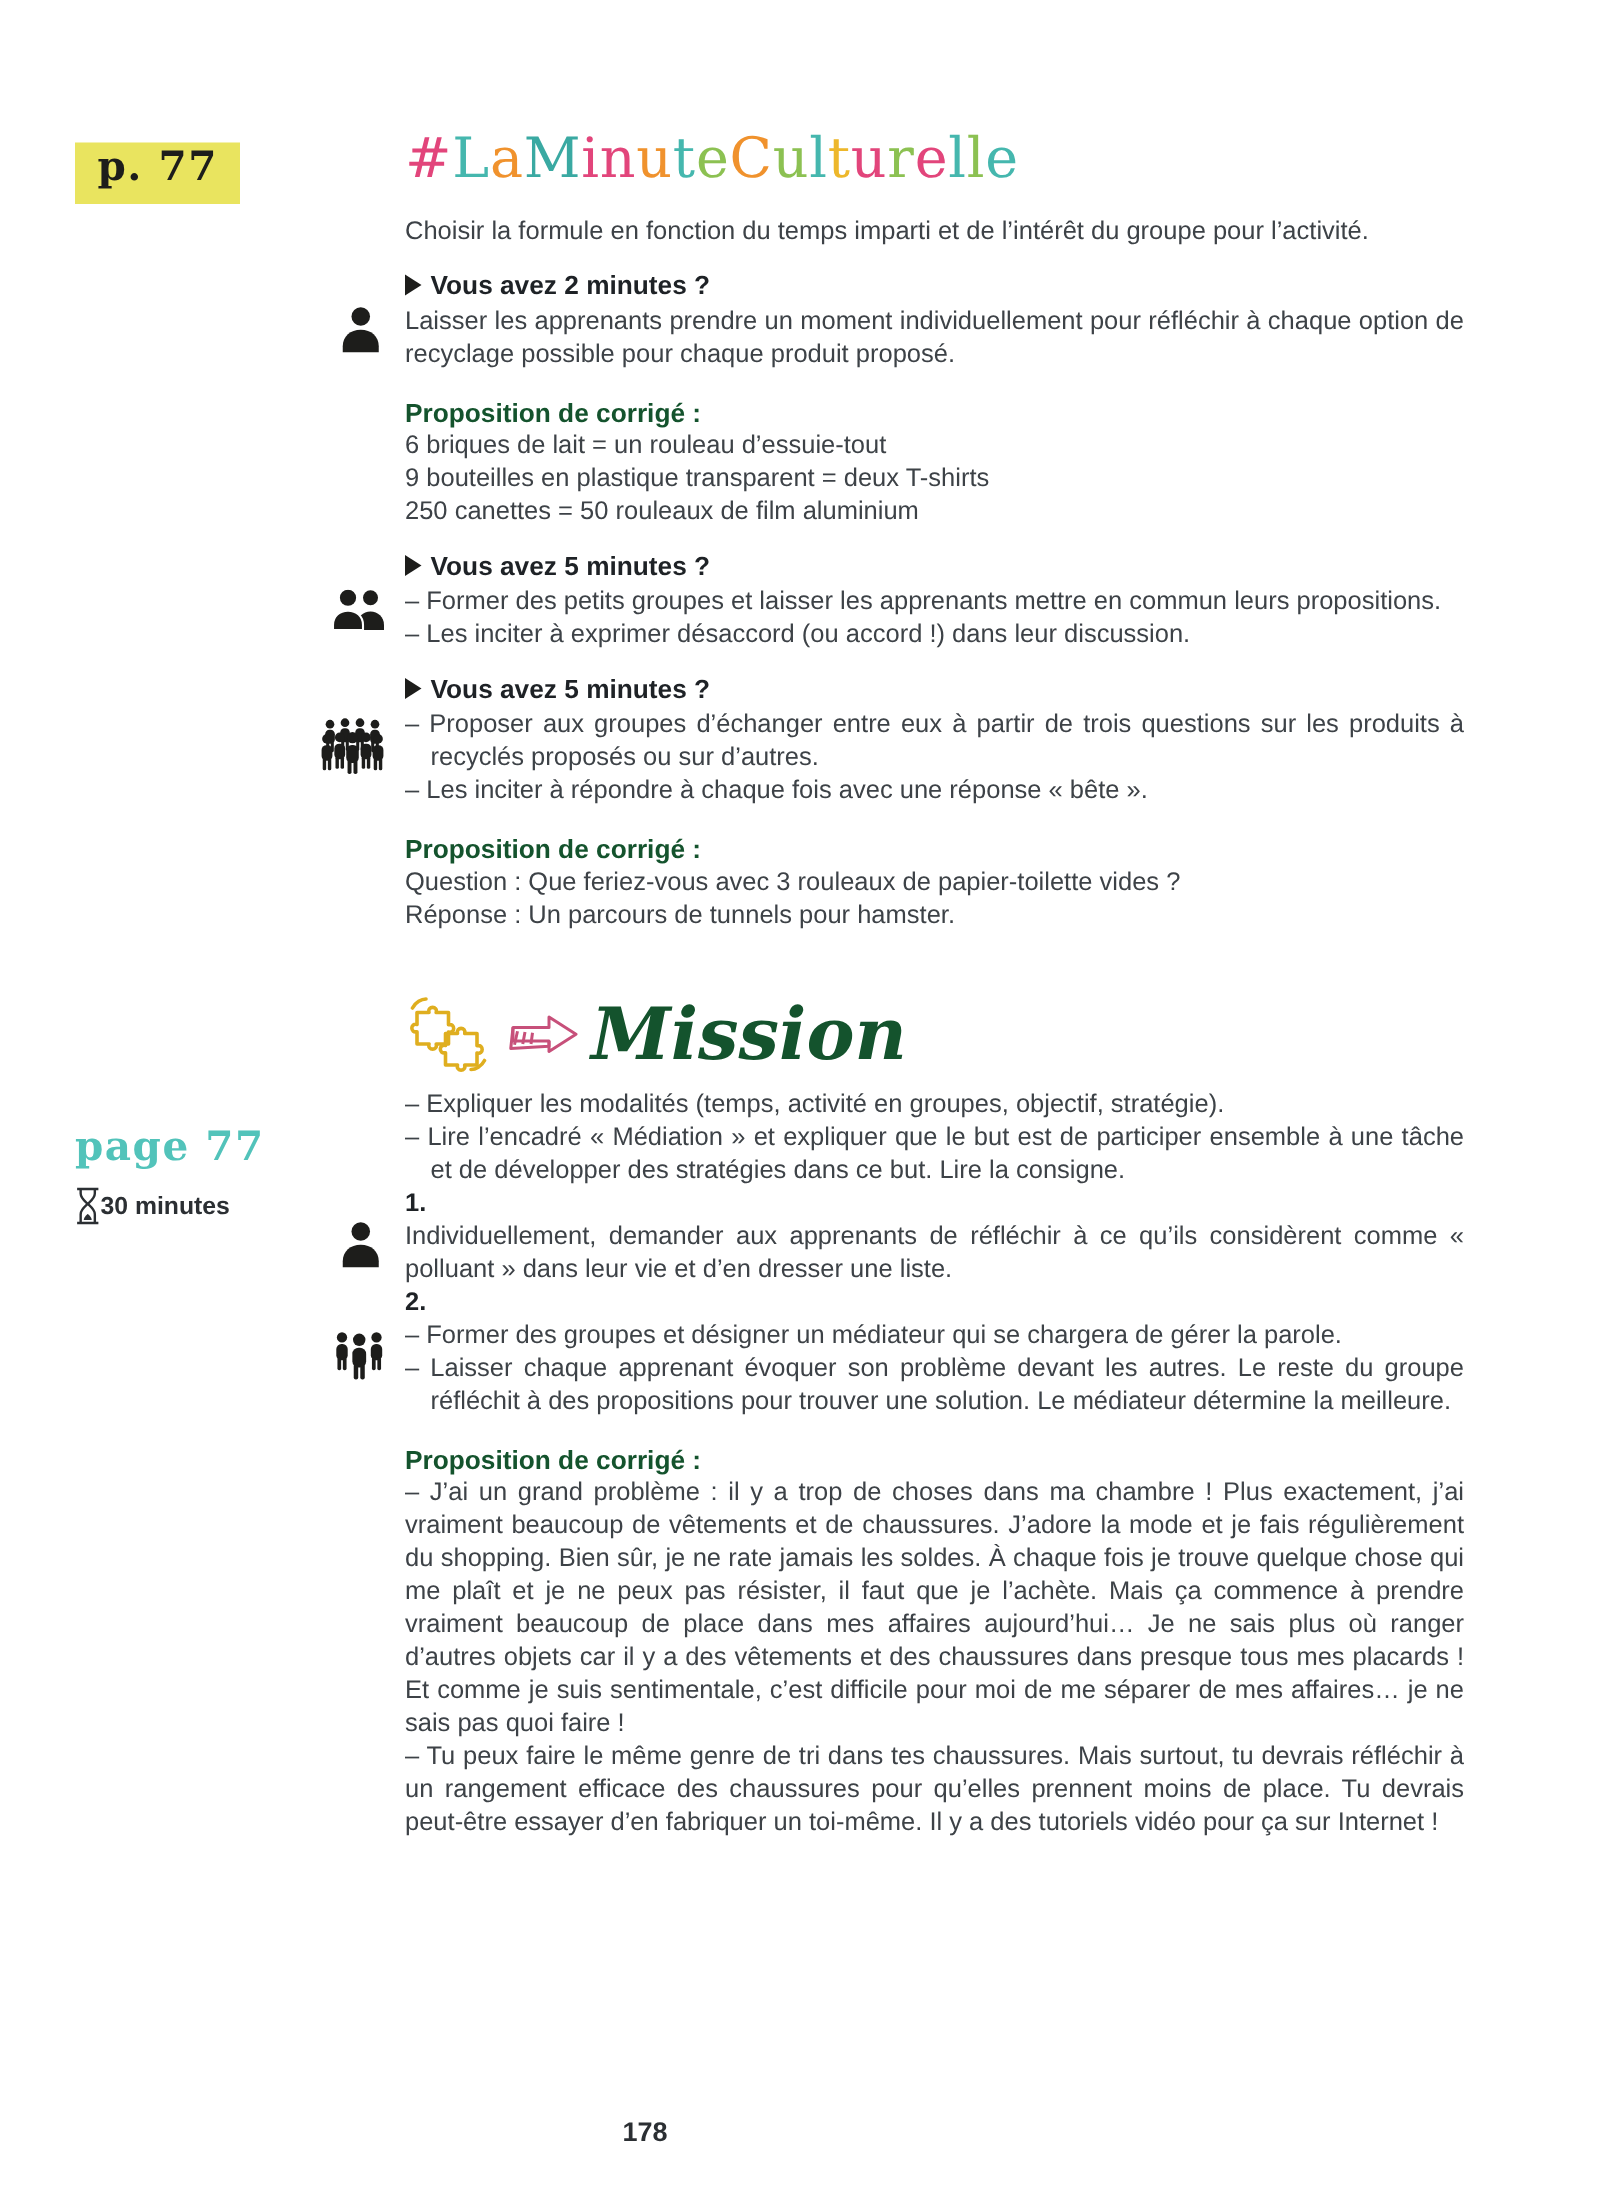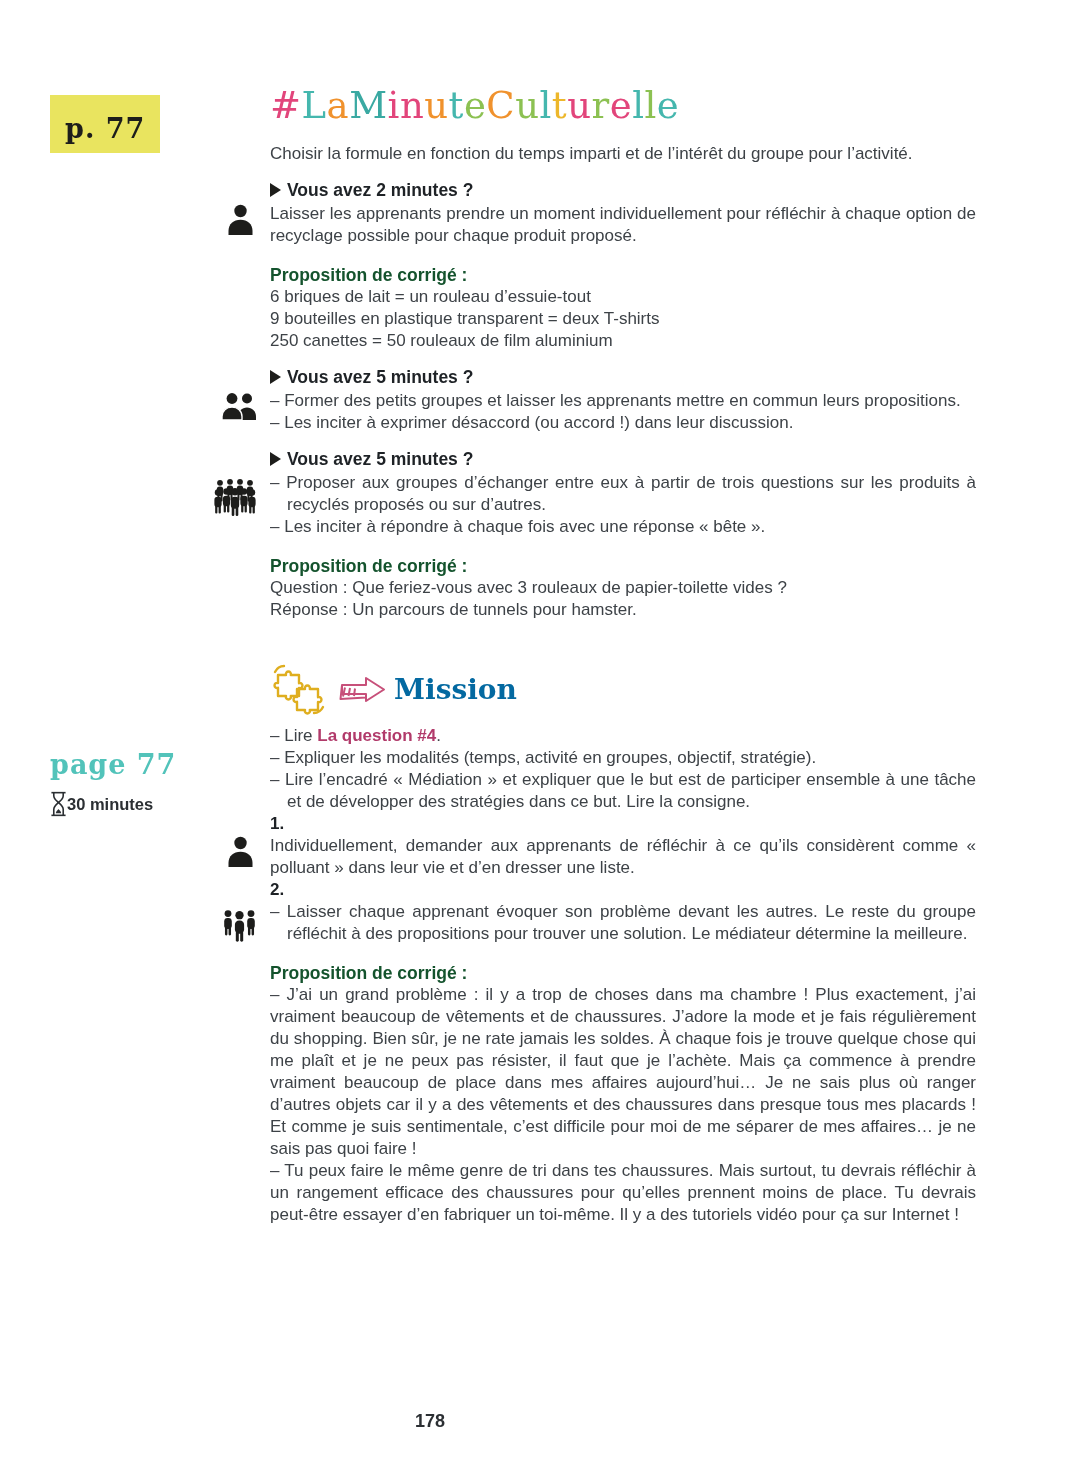--- a/index.html
+++ b/index.html
@@ -10,21 +10,21 @@
     color: #3d4247;
     position: relative;
     overflow: hidden;
   }
   .page { position: relative; width: 1080px; height: 1465px; background: #fff; }
 
   
   .p77-tab {
     position: absolute; left: 50px; top: 95px;
     background: #e9e45f;
-    padding: 18px 15px 9px 15px;
+    padding: 1px 15px 9px 15px;
     font-family: "DejaVu Serif", serif;
     font-weight: bold; font-size: 27px; color: #1d1d1b;
     letter-spacing: 1px;
   }
 
   
   .main { position: absolute; left: 270px; top: 86px; width: 706px; }
 
   .title {
     font-family: "DejaVu Serif", serif;
@@ -65,22 +65,22 @@
   .i-group3  { left: -50px; top: 2px; }
 
   .step-num { font-weight: bold; color: #1e2226; font-size: 17px; line-height: 22px; }
 
   .strong-pink { color: #b13a6a; font-weight: bold; }
 
   
   .mission-head { display: flex; align-items: center; margin: 42px 0 8px 0; }
   .mission-script {
     font-family: "DejaVu Serif", serif;
-    font-weight: bold;
-    color: #0369a1; font-size: 28px; line-height: 1;
+    font-style: italic; font-weight: bold;
+    color: #14532d; font-size: 48px; line-height: 1;
     margin-left: 6px;
   }
   .mission-icons { display: flex; align-items: center; gap: 8px; }
 
   
   .sidebar-page { position: absolute; left: 50px; top: 731px; }
   .page-ref {
     font-family: "DejaVu Serif", serif; font-weight: bold;
     color: #52c3ba; font-size: 27px; letter-spacing: 1px; margin-top: 18px;
   }
@@ -211,21 +211,20 @@
           <svg width="50" height="34" viewBox="0 0 50 34" fill="none" stroke="#c7507a" stroke-width="2" stroke-linejoin="round">
             <path d="M4 12h24V5l18 11.5L28 28v-7H4z"></path>
             <path d="M4 12l-1.5 14L28 24.5V21"></path>
             <path d="M7 14.5l-2 9M12 15l-1.5 8M17 15.5l-1 7.5"></path>
           </svg>
         </span>
       </span>
       <span class="mission-script">Mission</span>
     </div>
 
-    <p class="hang"><span>– Lire </span><span class="strong-pink">La question #4</span><span>.</span></p>
     <p class="hang">– Expliquer les modalités (temps, activité en groupes, objectif, stratégie).</p>
     <p class="hang">– Lire l’encadré « Médiation » et expliquer que le but est de participer ensemble à une tâche et de développer des stratégies dans ce but. Lire la consigne.</p>
 
     <div class="step-num">1.</div>
     <div class="icon-row">
       <span class="abs-icon i-person2">
         <svg width="27" height="31" viewBox="0 0 27 31" fill="#1d1d1b">
           <circle cx="13.5" cy="7" r="6.2"></circle>
           <path d="M1.5 31v-4.2c0-6.6 5.1-11 12-11s12 4.4 12 11V31z"></path>
         </svg>
@@ -243,20 +242,21 @@
               <rect x="-4" y="-7.4" width="8" height="11.5" rx="3.6"></rect>
               <rect x="-3.2" y="2" width="2.6" height="9" rx="1.2"></rect>
               <rect x="0.6" y="2" width="2.6" height="9" rx="1.2"></rect>
             </g>
           </defs>
           <use href="#pq" transform="translate(8,22) scale(0.95)"></use>
           <use href="#pq" transform="translate(31,22) scale(0.95)"></use>
           <use href="#pq" transform="translate(19.5,26) scale(1.15)"></use>
         </svg>
       </span>
+      <p class="hang">– Former des groupes et désigner un médiateur qui se chargera de gérer la parole.</p>
       <p class="hang">– Laisser chaque apprenant évoquer son problème devant les autres. Le reste du groupe réfléchit à des propositions pour trouver une solution. Le médiateur détermine la meilleure.</p>
     </div>
 
     <div class="pink-label">Proposition de corrigé :</div>
     <p class="just">– J’ai un grand problème : il y a trop de choses dans ma chambre ! Plus exactement, j’ai vraiment beaucoup de vêtements et de chaussures. J’adore la mode et je fais régulièrement du shopping. Bien sûr, je ne rate jamais les soldes. À chaque fois je trouve quelque chose qui me plaît et je ne peux pas résister, il faut que je l’achète. Mais ça commence à prendre vraiment beaucoup de place dans mes affaires aujourd’hui… Je ne sais plus où ranger d’autres objets car il y a des vêtements et des chaussures dans presque tous mes placards ! Et comme je suis sentimentale, c’est difficile pour moi de me séparer de mes affaires… je ne sais pas quoi faire !</p>
     <p class="just">– Tu peux faire le même genre de tri dans tes chaussures. Mais surtout, tu devrais réfléchir à un rangement efficace des chaussures pour qu’elles prennent moins de place. Tu devrais peut-être essayer d’en fabriquer un toi-même. Il y a des tutoriels vidéo pour ça sur Internet !</p>
 
   </main>
 
   <div class="page-number">178</div>

